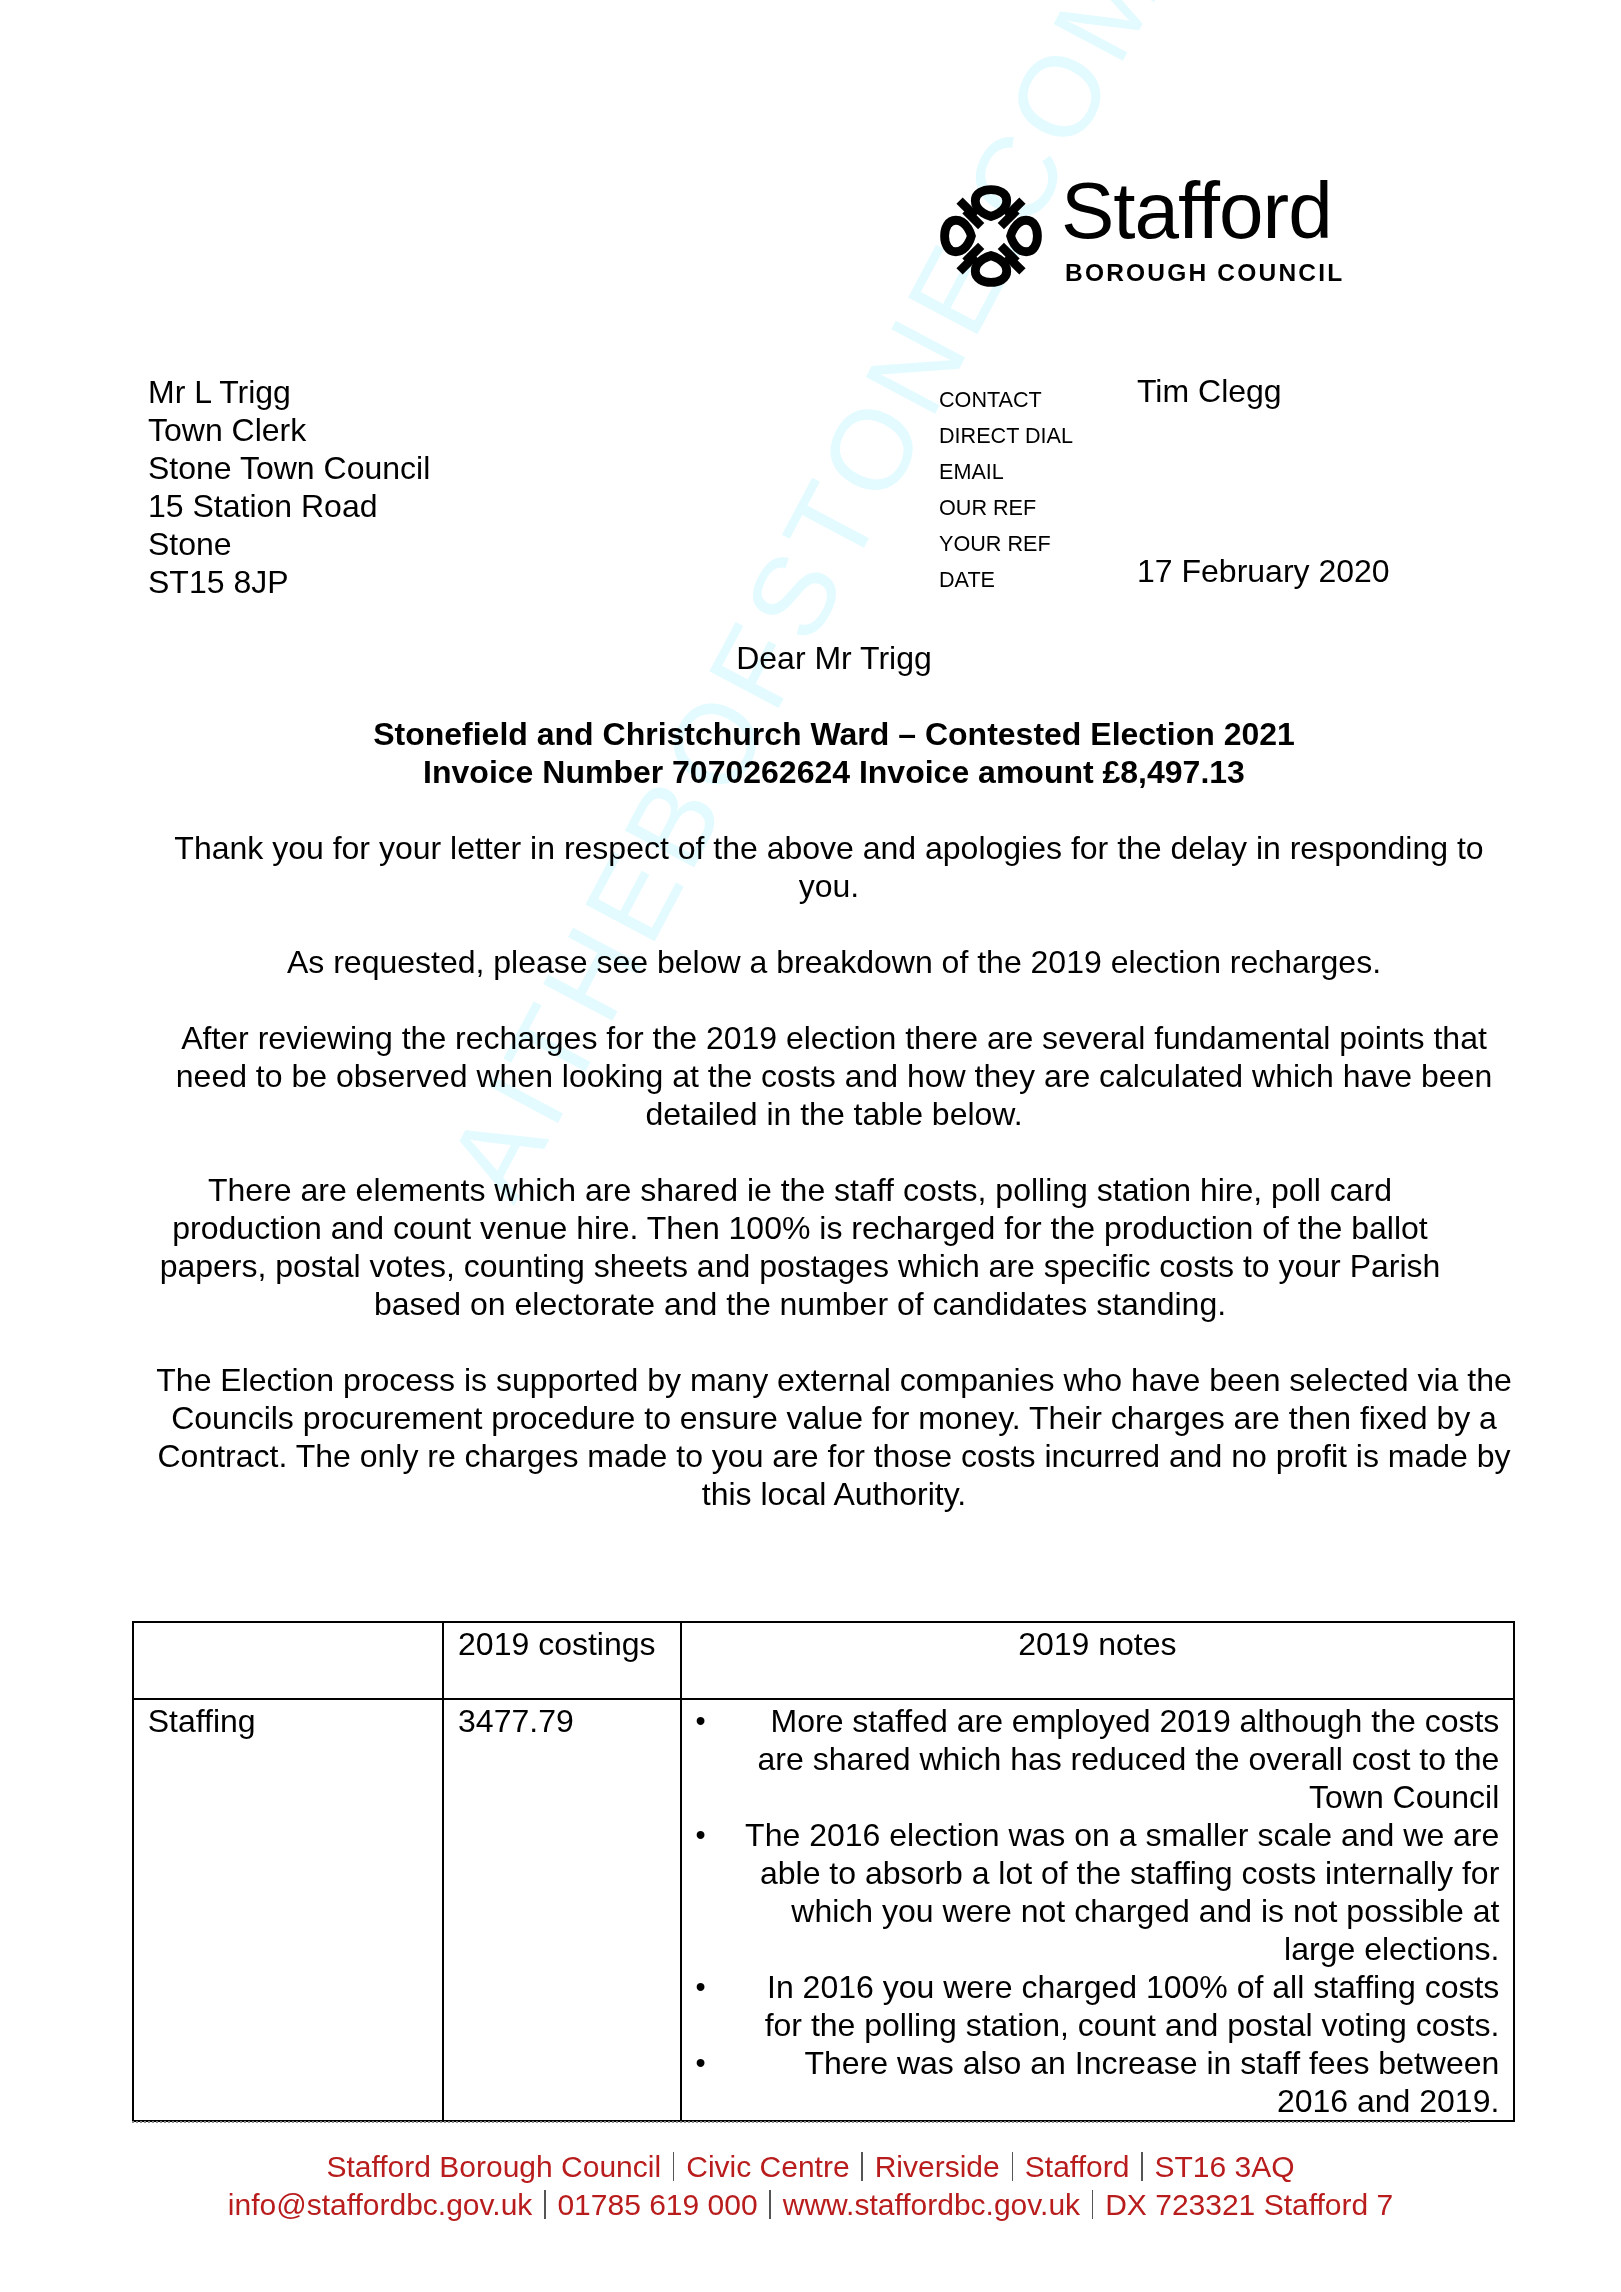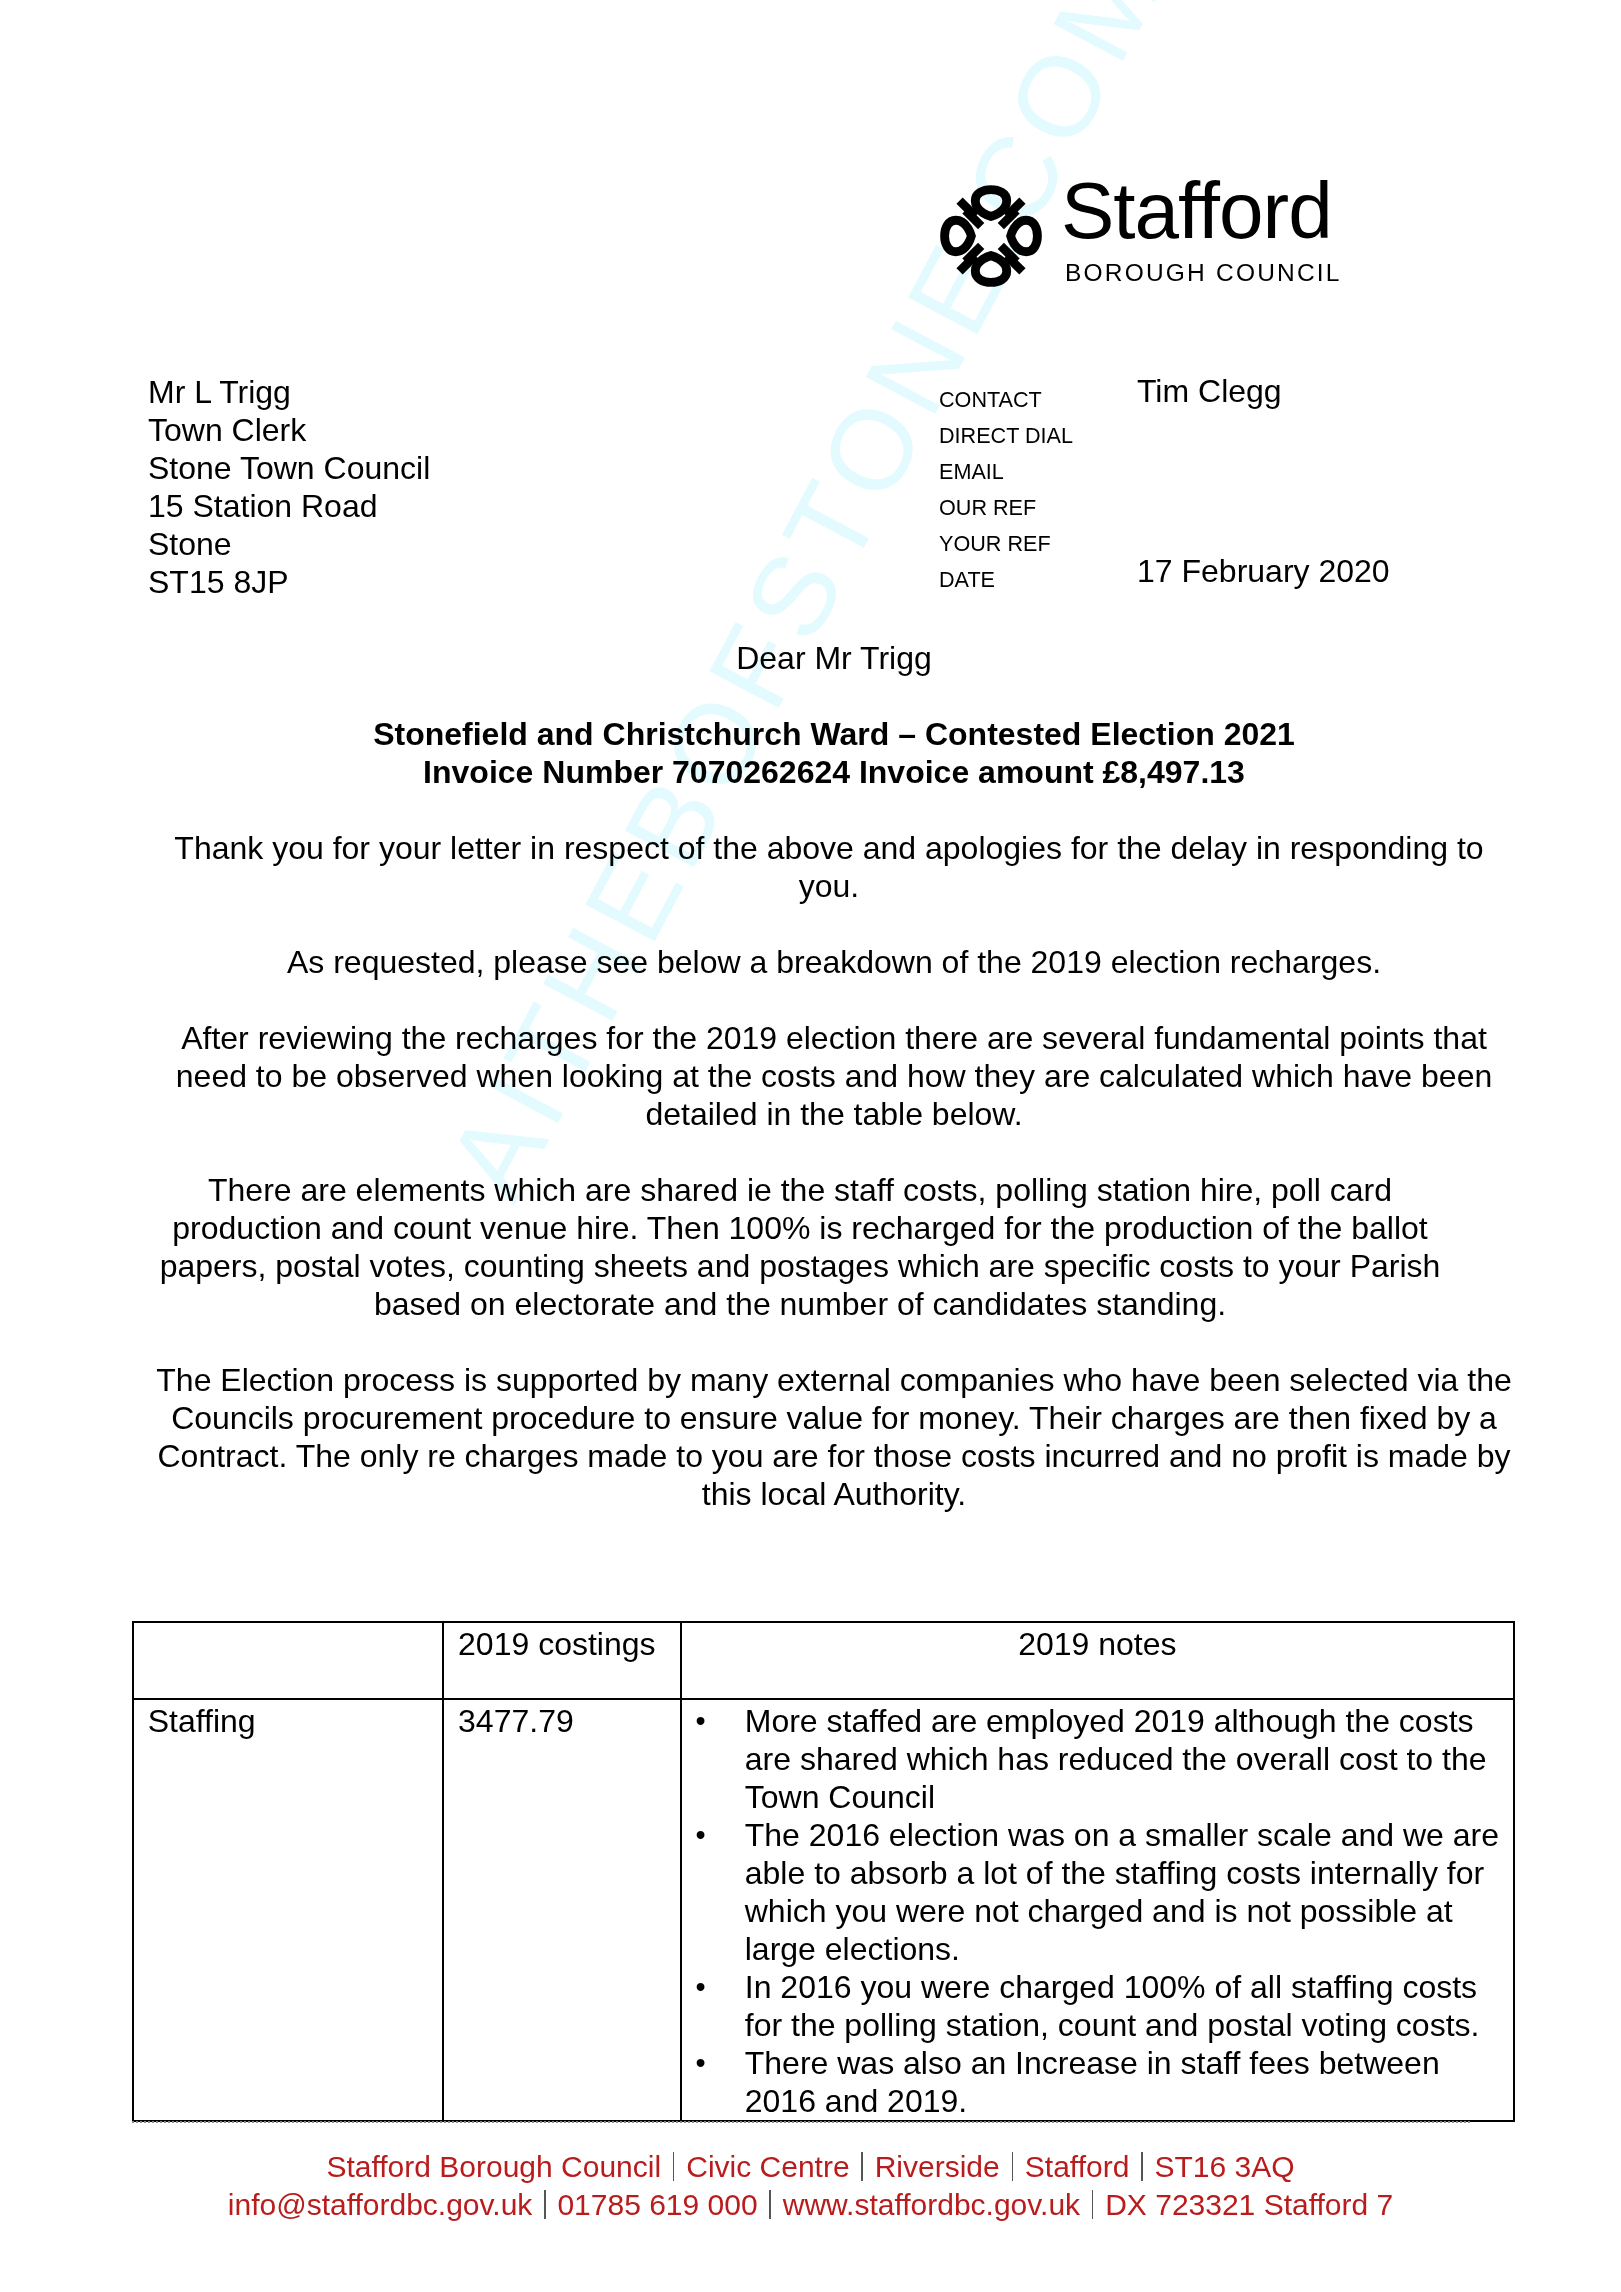--- a/index.html
+++ b/index.html
@@ -2,39 +2,39 @@
 <html><head>
 <meta charset="utf-8">
 <style>
   html, body { margin: 0; padding: 0; background: #ffffff; }
   body { width: 1621px; height: 2293px; position: relative; overflow: hidden;
          font-family: "Liberation Sans", sans-serif; color: #000; }
   .abs { position: absolute; }
   .body-text { font-size: 32px; line-height: 38px; }
   .logo { left: 936px; top: 179px; width: 421px; height: 113px; }
   .logo-word { position: absolute; left: 125px; top: -13.7px; font-size: 80px; letter-spacing: -1px; white-space: nowrap; }
-  .logo-sub { position: absolute; left: 129px; top: 80px; font-size: 24.5px; font-weight: normal; letter-spacing: 2.2px; white-space: nowrap; }
+  .logo-sub { position: absolute; left: 129px; top: 80px; font-size: 24.5px; font-weight: bold; letter-spacing: 2.2px; white-space: nowrap; }
   .address { left: 148px; top: 373px; }
   .address div { height: 38px; }
   .meta { left: 939px; top: 376px; }
   .meta-row { position: relative; height: 36px; }
   .meta-label { font-size: 21.6px; line-height: 35px; position: absolute; left: 0; top: 5.9px; white-space: nowrap; }
   .meta-val { font-size: 32px; line-height: 35px; position: absolute; left: 198px; top: -2px; white-space: nowrap; }
   .content { left: 148px; top: 639px; width: 1372px; text-align: center; }
   .content p { margin: 0 0 38px 0; }
   .bold { font-weight: bold; }
   table.costs { position: absolute; left: 132px; top: 1621px; width: 1383px; border-collapse: collapse; font-size: 32px; line-height: 38px; }
   table.costs td { border: 2.5px solid #000; vertical-align: top; padding: 2px 13.7px 0 13.7px; margin-left: 12px; }
   table.costs tr.head td { height: 73px; }
   table.costs tr.row td { border-bottom: 2.5px solid #000; }
   td.c1 { width: 281px; }
   td.c2 { width: 208px; }
   td.center { text-align: center; }
   ul.notes { margin: 0; padding: 0 0 0 0; list-style: none; }
-  ul.notes li { position: relative; padding-left: 61px; }
+  ul.notes li { position: relative; padding-left: 61px; text-align: right; }
   ul.notes li::before { content: "\2022"; position: absolute; left: 11.8px; top: 0; font-size: 29px; }
   .dotted { left: 132px; top: 2121px; width: 1338px; height: 0; border-top: 2.9px dotted #888; }
   .footer { left: 0; top: 2148px; width: 1621px; text-align: center; color: #b91c1c; font-size: 30px; line-height: 38px; }
   .footer .sep { display: inline-block; width: 1.5px; height: 29px; background: #555; vertical-align: -3.9px; margin: 0 11.8px; }
   .watermark { left: 421px; top: 1157px; font-size: 114px; color: #e3fbff; white-space: nowrap;
                transform: rotate(-62deg); transform-origin: 0 0; letter-spacing: 7.8px; pointer-events: none; }
 </style>
 </head>
 <body>
 

